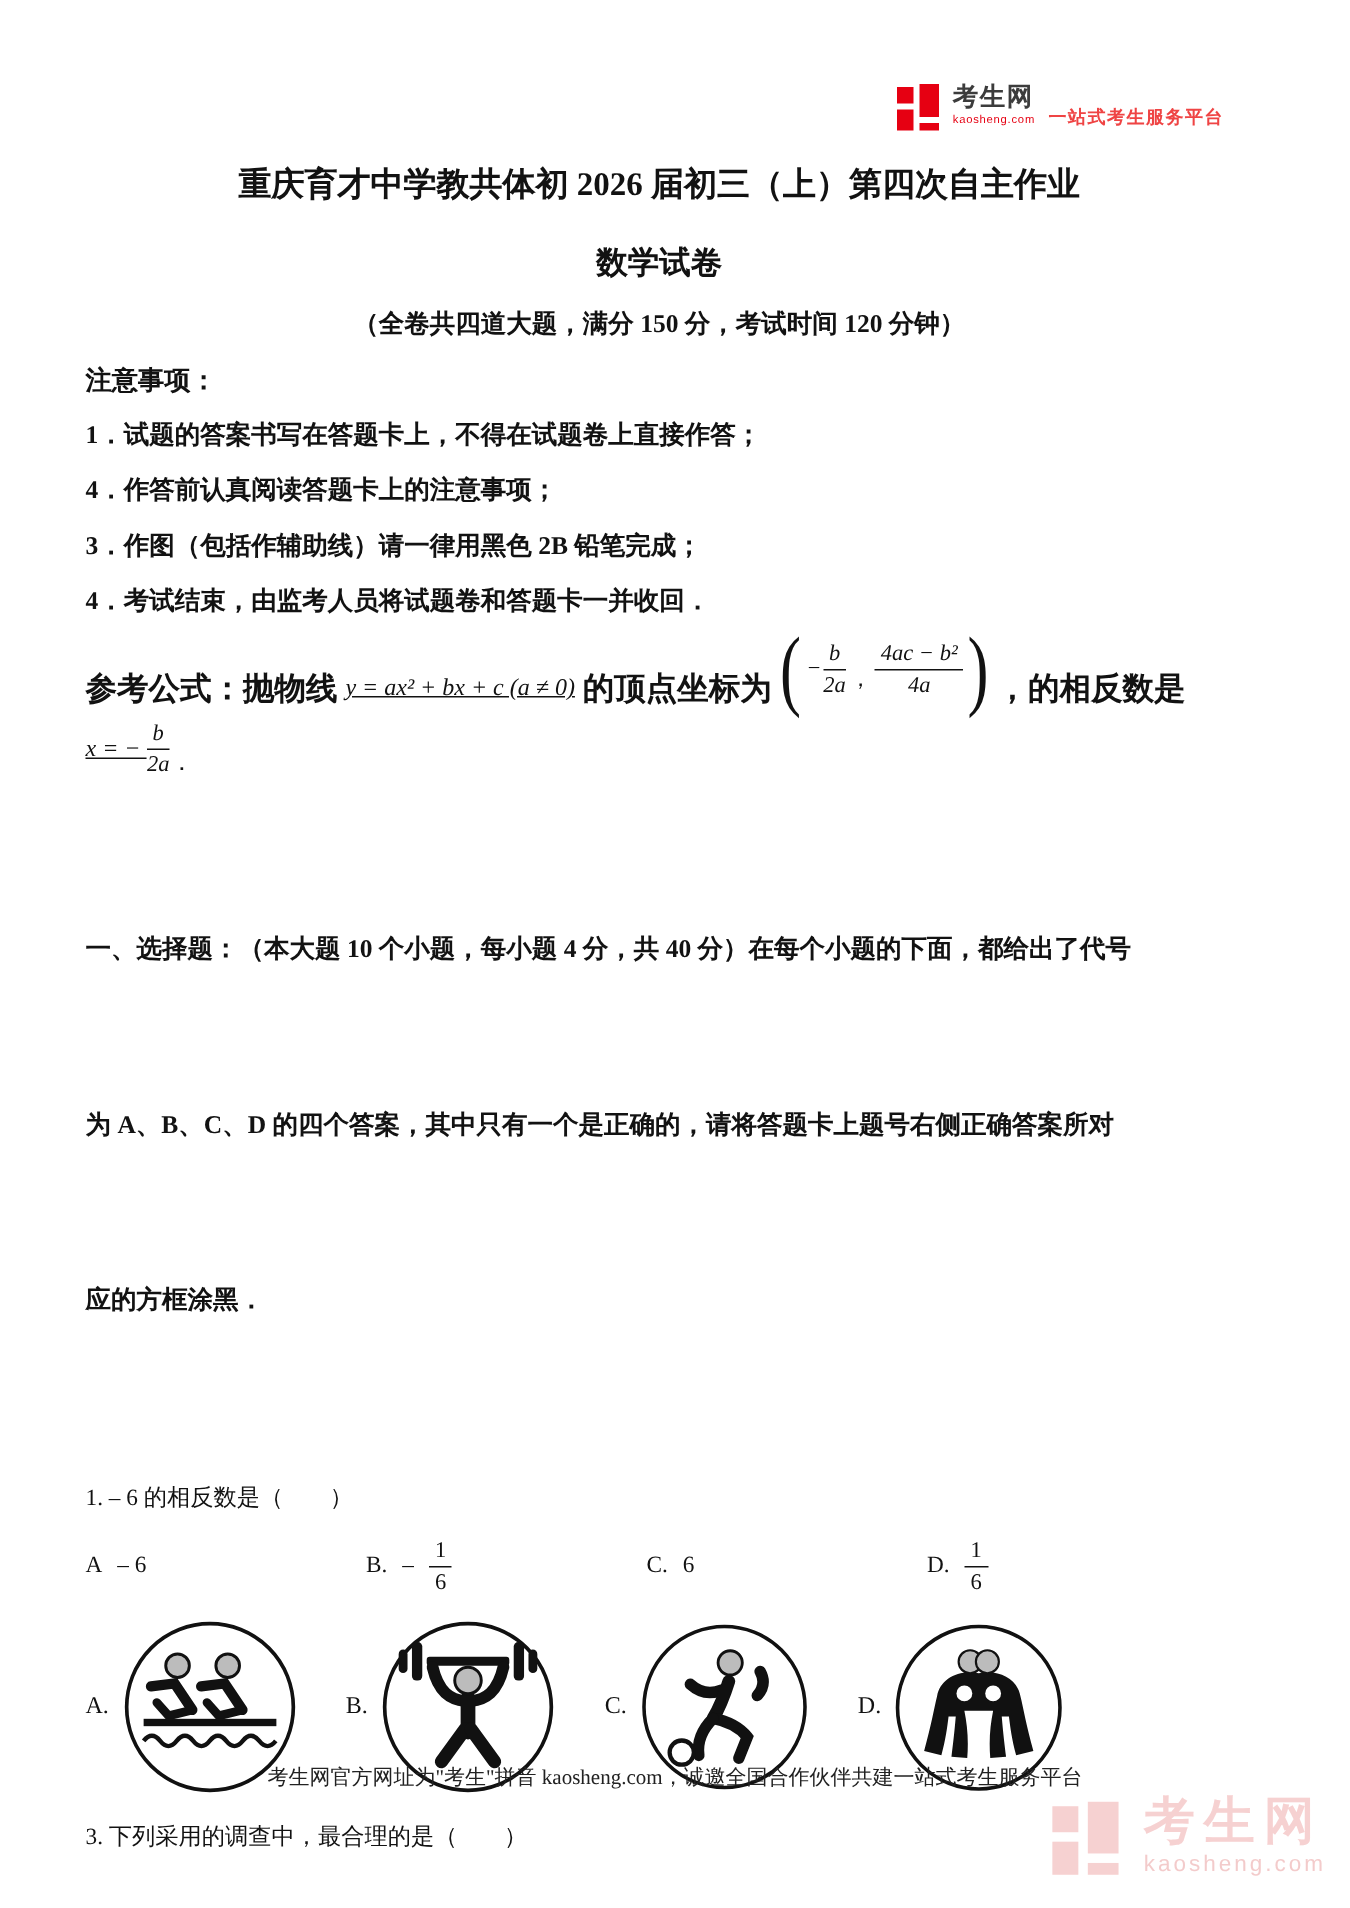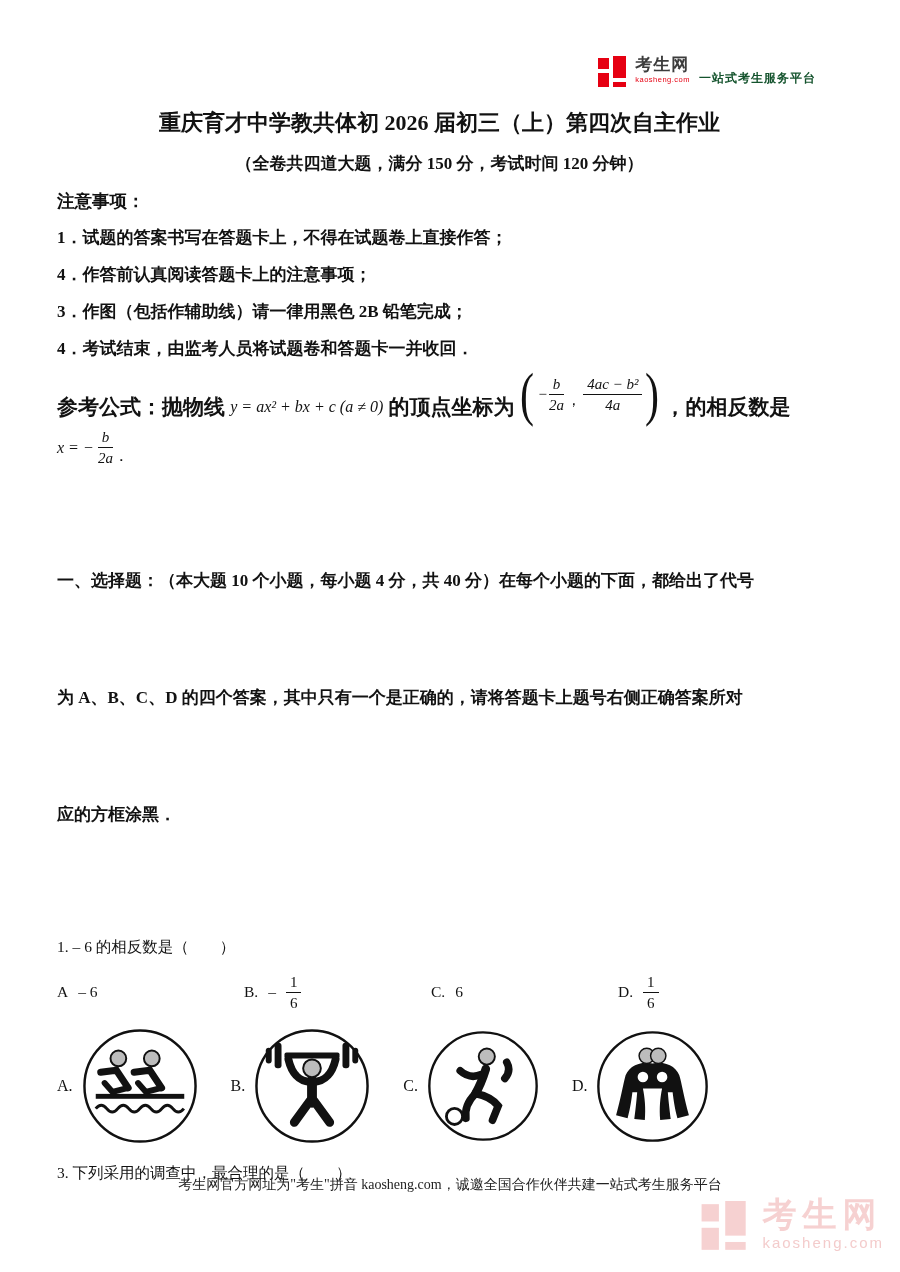--- a/index.html
+++ b/index.html
@@ -5,35 +5,35 @@
   * { margin:0; padding:0; box-sizing:border-box; }
   html,body { width:900px; height:1272px; background:#ffffff; }
   body { font-family:"Liberation Serif","DejaVu Serif",serif; color:#121212; position:relative; overflow:hidden; }
   .content { padding:0 78px 0 57px; }
 
   
   .brand { position:absolute; top:56px; right:84px; display:flex; align-items:flex-start; }
   .ks-icon { width:33px; height:33px; margin-right:5px; }
   .brand-name { font-family:"Liberation Sans",sans-serif; font-weight:bold; font-size:17px; color:#3c3c3c; letter-spacing:1px; line-height:1; }
   .brand-domain { font-family:"Liberation Sans",sans-serif; font-size:7.5px; color:#e60012; letter-spacing:.5px; margin-top:2px; }
-  .brand-tagline { font-family:"Liberation Sans",sans-serif; font-size:12px; font-weight:bold; color:#14532d; margin:14px 0 0 9px; letter-spacing:1px; }
+  .brand-tagline { font-family:"Liberation Sans",sans-serif; font-size:12px; font-weight:bold; color:#ef4444; margin:14px 0 0 9px; letter-spacing:1px; }
 
   
   .title1 { padding-top:108px; text-align:center; font-size:22px; font-weight:bold; line-height:30px; }
   .title2 { margin-top:22px; text-align:center; font-size:21px; font-weight:bold; line-height:30px; }
   .title3 { margin-top:14px; text-align:center; font-size:17px; font-weight:bold; line-height:24px; }
 
   
   .notice-h { margin-top:13px; font-size:17.5px; font-weight:bold; line-height:24px; }
   .notice-item { margin-top:13px; font-size:17px; font-weight:bold; line-height:24px; }
 
   
   .formula-line { margin-top:8px; display:flex; align-items:flex-end; }
   .f-cn { font-size:21px; font-weight:bold; line-height:26px; white-space:pre; }
-  .math { font-style:italic; font-size:16px; line-height:26px; white-space:pre; }
+  .math { font-style:italic; font-size:16px; line-height:26px; white-space:pre;text-decoration:underline; }
   .frac { display:inline-flex; flex-direction:column; align-items:center; font-size:15px; line-height:1.2; vertical-align:middle; }
   .frac .num { padding:0 4px 1px; border-bottom:1.4px solid #121212; }
   .frac .den { padding-top:1px; }
   .frac.it { font-style:italic; }
   .vertex { display:inline-flex; align-items:center; margin:0 2px; }
   .bigparen { font-size:60px; font-weight:400; line-height:.85; font-style:normal; transform:scaleX(.7); }
   .vx-piece { font-style:italic; font-size:15px; margin:0 1px; }
   .vx-comma { font-style:normal; font-size:15px; margin:0 2px; align-self:flex-end; padding-bottom:10px; }
   .axis-line { margin-top:8px; display:flex; align-items:center; }
   .axis-line .period { font-size:16px; align-self:flex-end; }
@@ -75,20 +75,21 @@
   <div>
     <div class="brand-name">考生网</div>
     <div class="brand-domain">kaosheng.com</div>
   </div>
   <div class="brand-tagline">一站式考生服务平台</div>
 </div>
 
 <div class="content">
 
   <div class="title1">重庆育才中学教共体初 2026 届初三（上）第四次自主作业</div>
+  <div class="title2">数学试卷</div>
   <div class="title3">（全卷共四道大题，满分 150 分，考试时间 120 分钟）</div>
 
   <div class="notice-h">注意事项：</div>
   <div class="notice-item">1．试题的答案书写在答题卡上，不得在试题卷上直接作答；</div>
   <div class="notice-item">4．作答前认真阅读答题卡上的注意事项；</div>
   <div class="notice-item">3．作图（包括作辅助线）请一律用黑色 2B 铅笔完成；</div>
   <div class="notice-item">4．考试结束，由监考人员将试题卷和答题卡一并收回．</div>
 
   <div class="formula-line">
     <span class="f-cn">参考公式：抛物线 </span>

